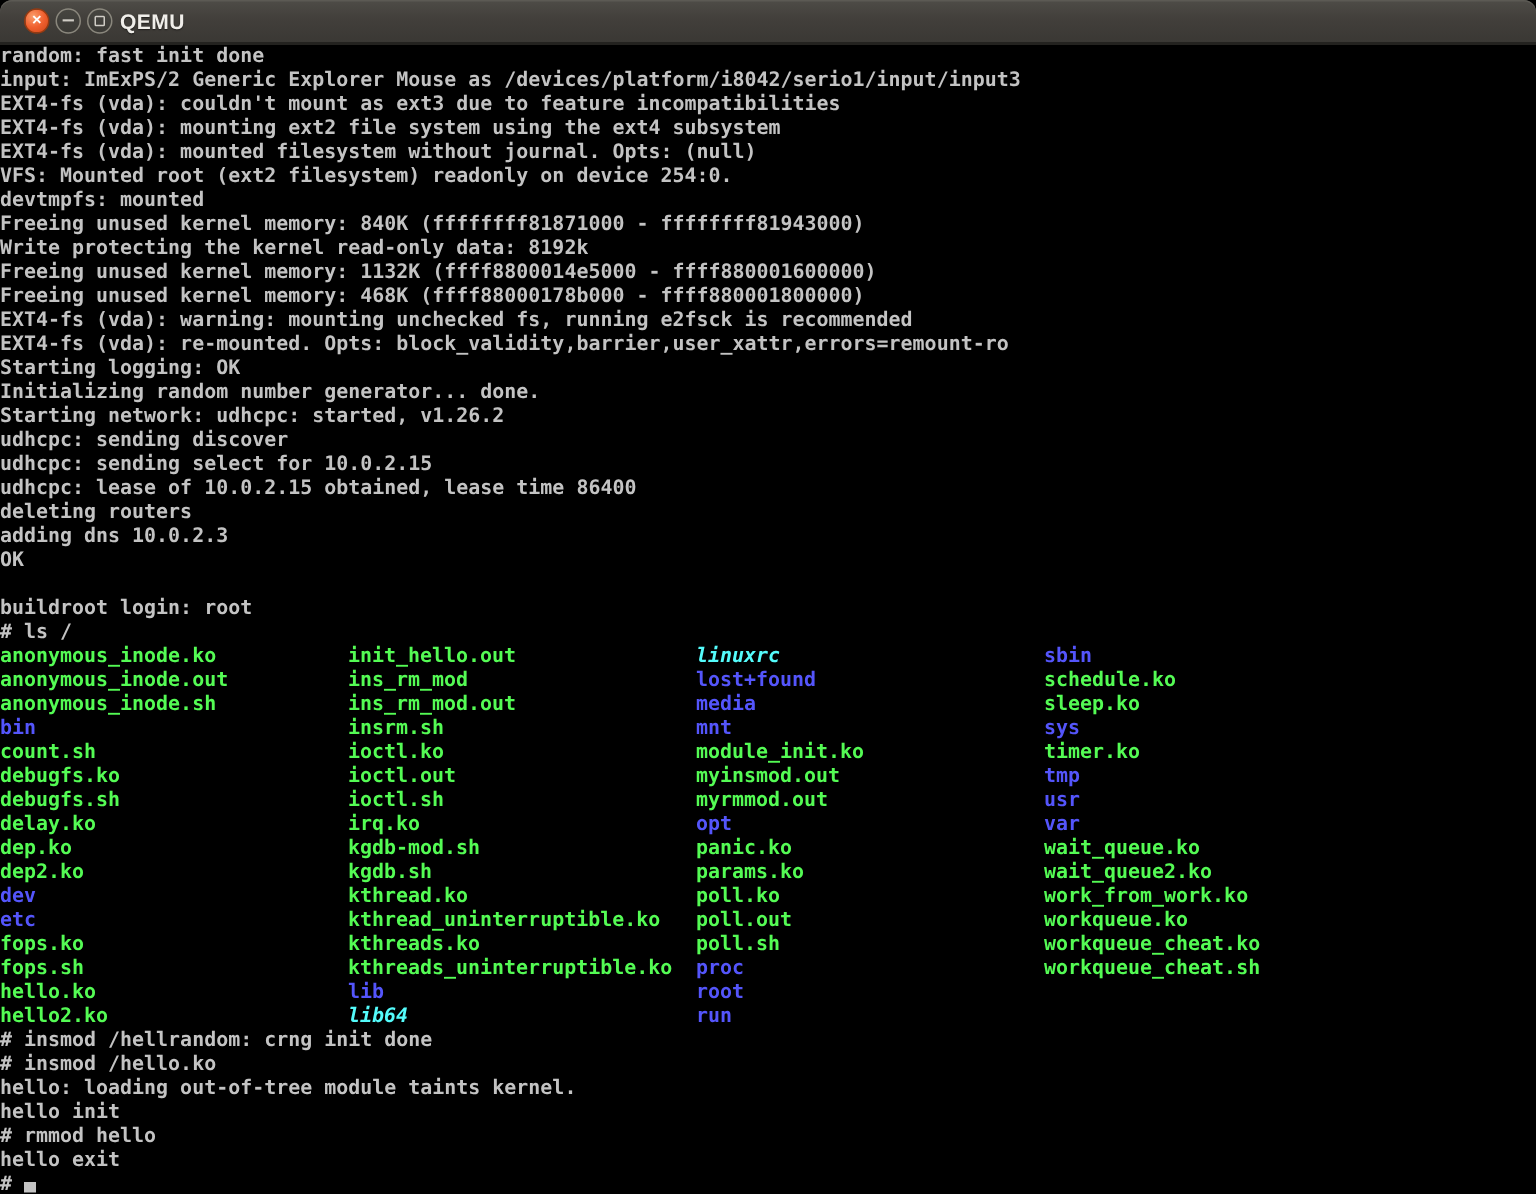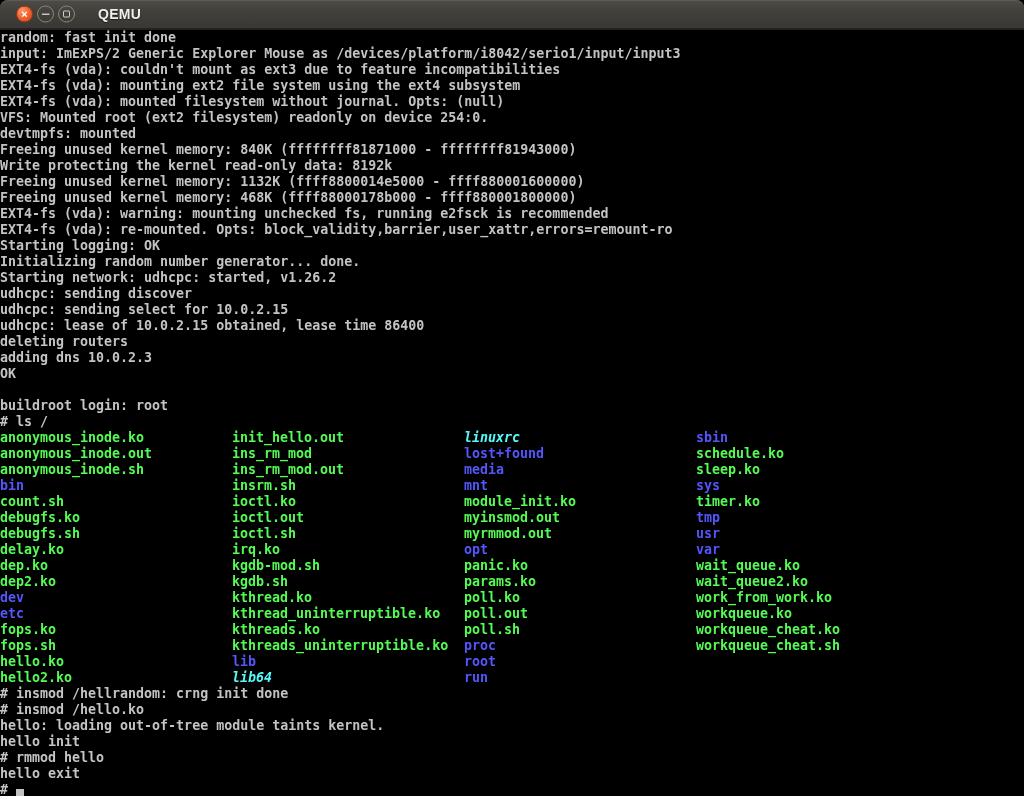--- a/index.html
+++ b/index.html
@@ -20,21 +20,21 @@
   .window-buttons{position:absolute;left:16px;top:50%;transform:translateY(-50%);display:flex;gap:4px;}
   .btn{width:17px;height:17px;border-radius:50%;display:flex;align-items:center;justify-content:center;cursor:default;}
   .btn.close{background:radial-gradient(circle at 35% 30%,#fa9d6b,#f0602f 50%,#d44a1a 92%);border:1px solid #943a12;}
   .btn.close span{color:#fff;font:bold 11px/1 "Liberation Sans",sans-serif;margin-top:-1px;}
   .btn.plain{background:linear-gradient(#464540,#3b3a36);border:1px solid #8a877d;}
   .btn.plain span{color:#cfccc5;font:bold 12px/1 "DejaVu Sans",sans-serif;margin-top:-1px;}
   .sq{width:7px;height:7px;border:1.5px solid #cfccc5;border-radius:1px;display:block;}
   .title{
     position:absolute;left:80px;top:0;height:100%;display:flex;align-items:center;
     color:var(--title-text);font:bold 14px "Liberation Sans",sans-serif;
-    letter-spacing:.3px;text-shadow:0 1px 1px rgba(0,0,0,.55);margin-left:18px;
+    letter-spacing:.3px;text-shadow:0 1px 1px rgba(0,0,0,.55);
   }
 
   .terminal{
     width:1024px;height:766px;background:var(--bg);overflow:hidden;
     font-family:"DejaVu Sans Mono",monospace;font-size:13.3px;font-weight:bold;
     line-height:16px;white-space:pre;color:var(--fg);
   }
   .term-line{height:16px;}
   .cell{display:inline-block;width:232px;vertical-align:top;}
   .default{color:var(--fg);}

